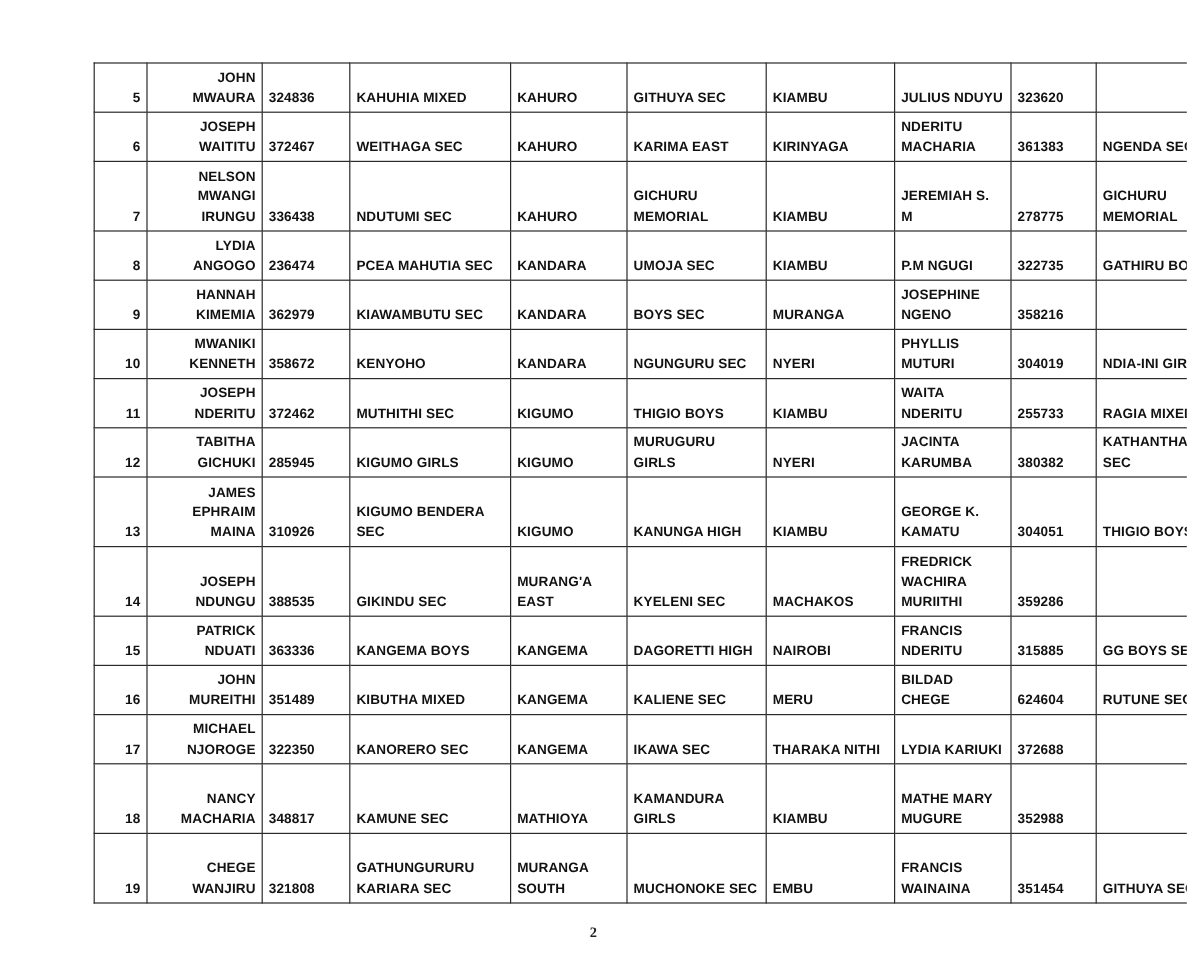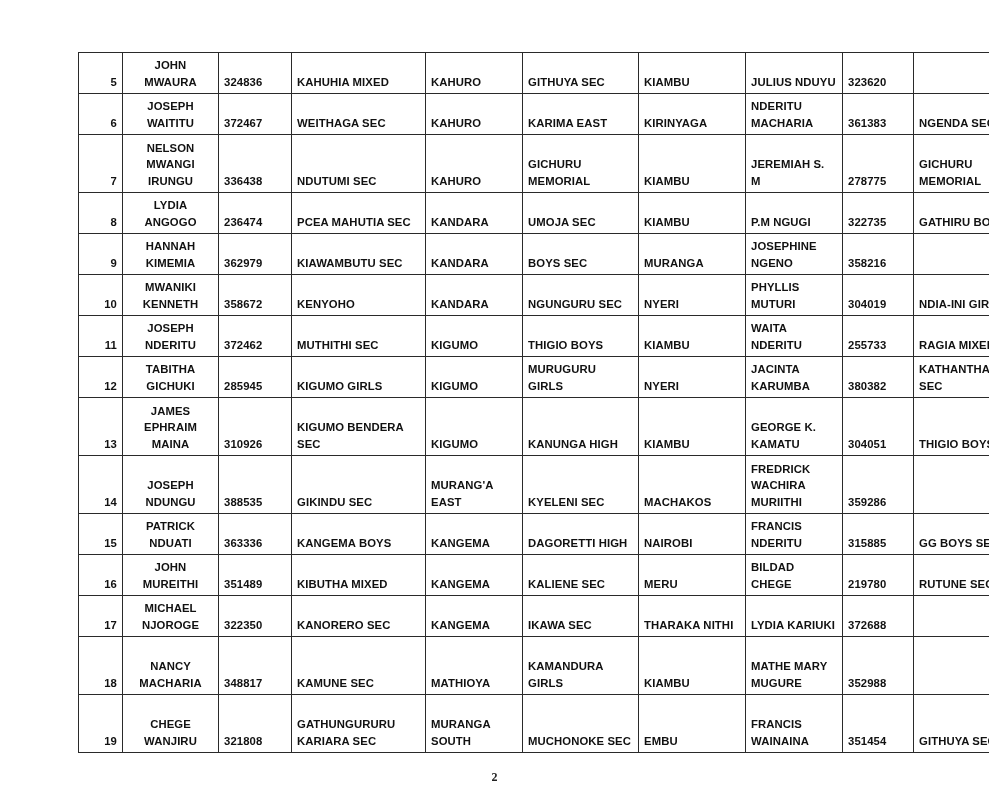--- a/index.html
+++ b/index.html
@@ -46,21 +46,21 @@
     border: 1px solid #2a2a2a;
     padding: 2px 5px 3px 5px;
     vertical-align: bottom;
     line-height: 16.4px;
     word-wrap: break-word;
     overflow-wrap: break-word;
     background: #ffffff;
   }
 
   td.c-idx   { width: 33px;  text-align: right; padding-right: 6px; }
-  td.c-name  { width: 85px;  text-align: center; }
+  td.c-name  { width: 85px;  text-align: right; }
   td.c-num   { width: 62px;  text-align: left; margin-left: 8px; }
   td.c-from  { width: 123px; text-align: left; }
   td.c-fzone { width: 86px;  text-align: left; }
   td.c-to    { width: 105px; text-align: left; }
   td.c-tzone { width: 96px;  text-align: left; margin-top: 25px; }
   td.c-pname { width: 86px;  text-align: left; }
   td.c-pnum  { width: 60px;  text-align: left; }
   td.c-pto   { width: 107px; text-align: left; }
 
   
@@ -221,21 +221,21 @@
           </tr>
           <tr class="h2">
             <td class="c-idx">16</td>
             <td class="c-name">JOHN MUREITHI</td>
             <td class="c-num">351489</td>
             <td class="c-from">KIBUTHA MIXED</td>
             <td class="c-fzone">KANGEMA</td>
             <td class="c-to">KALIENE SEC</td>
             <td class="c-tzone">MERU</td>
             <td class="c-pname">BILDAD CHEGE</td>
-            <td class="c-pnum">219780</td>
+            <td class="c-pnum">624604</td>
             <td class="c-pto">RUTUNE SEC</td>
           </tr>
           <tr class="h2">
             <td class="c-idx">17</td>
             <td class="c-name">MICHAEL NJOROGE</td>
             <td class="c-num">322350</td>
             <td class="c-from">KANORERO SEC</td>
             <td class="c-fzone">KANGEMA</td>
             <td class="c-to">IKAWA SEC</td>
             <td class="c-tzone">THARAKA NITHI</td>

